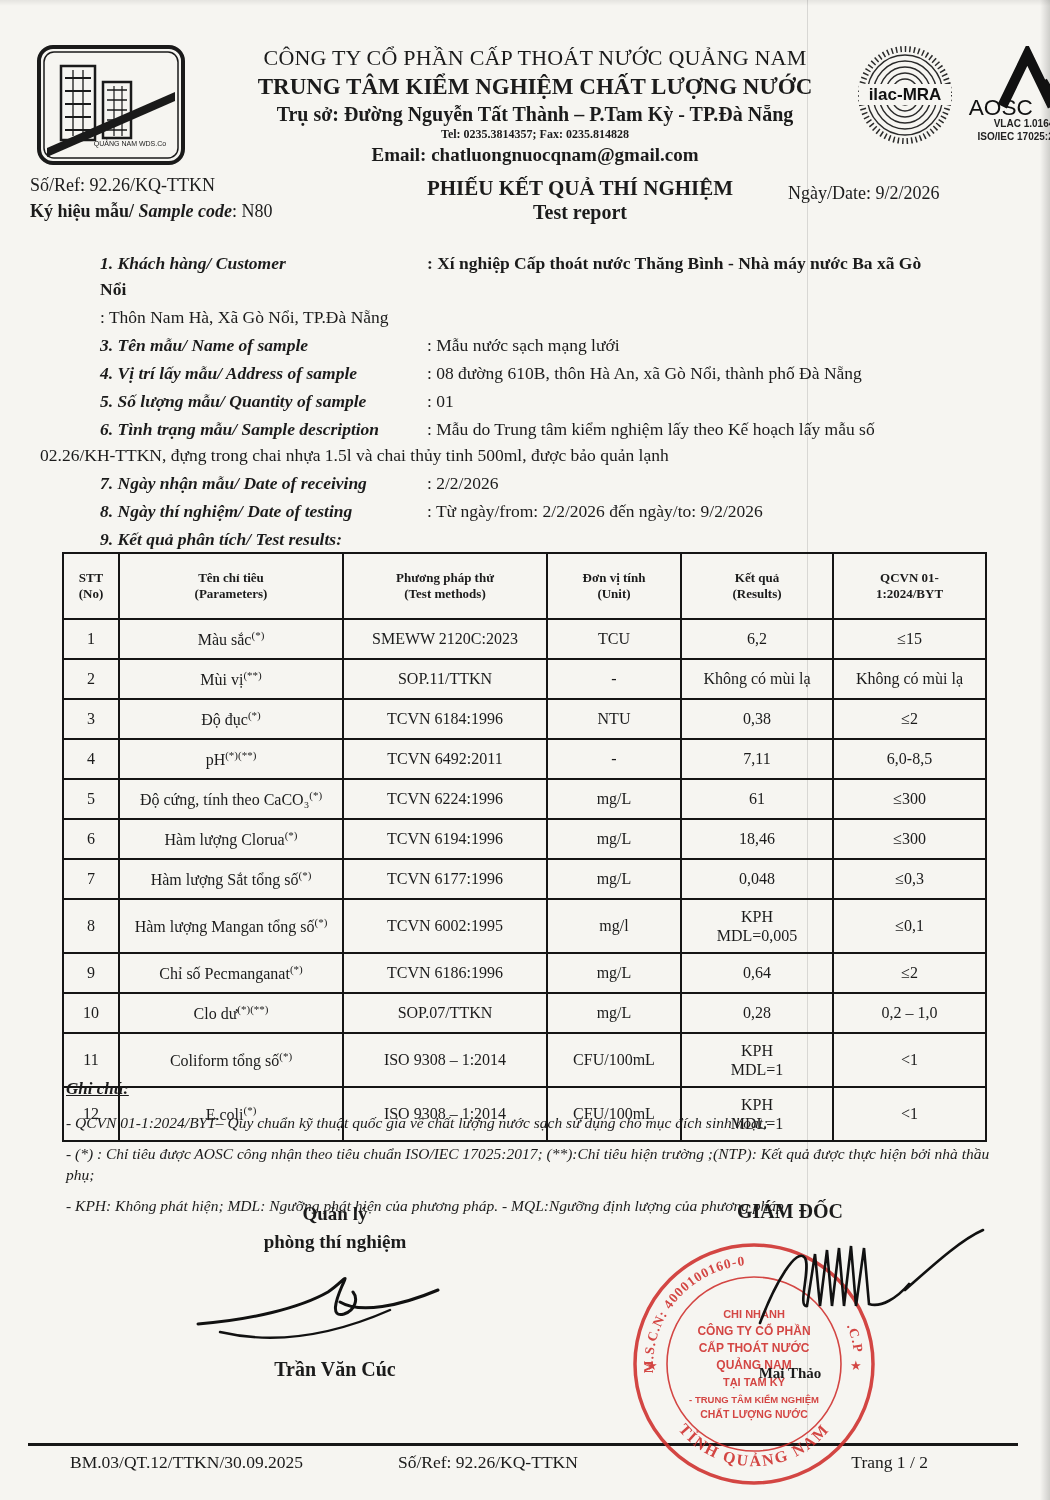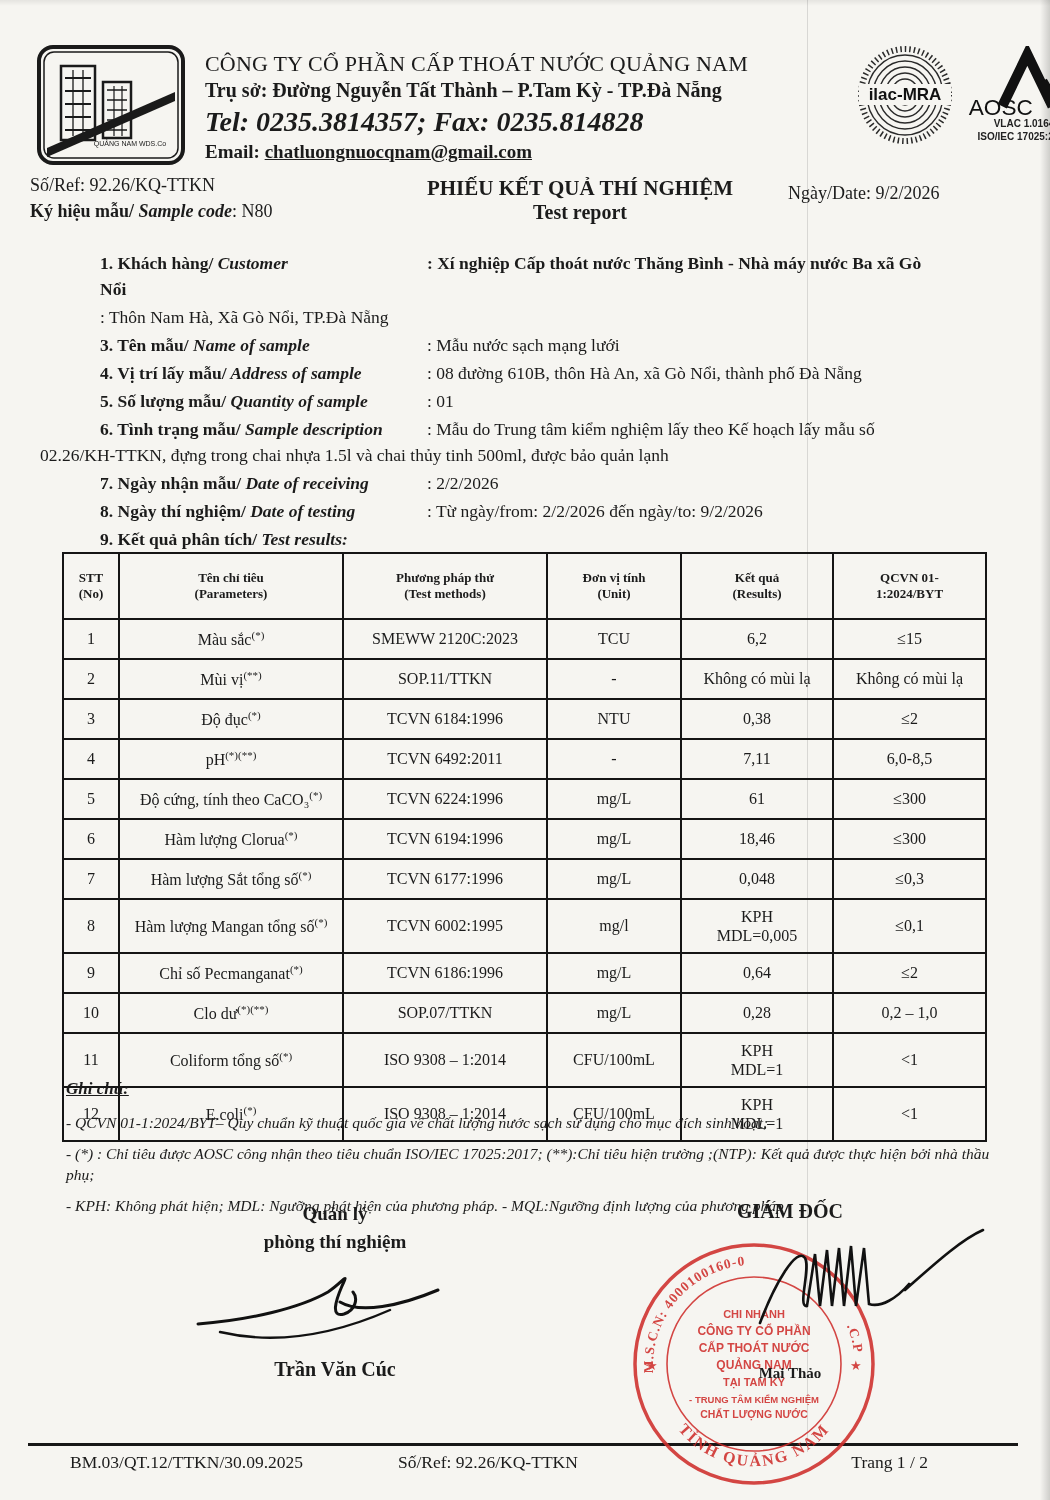--- a/index.html
+++ b/index.html
@@ -9,45 +9,45 @@
     color:#1b1b1b;
     font-family:"Liberation Serif","DejaVu Serif",serif;
     overflow:hidden;
   }
   .fold-line{position:absolute;left:807px;top:0;width:1px;height:1452px;background:rgba(110,110,110,.22);}
   .edge-shade{position:absolute;right:0;top:0;width:10px;height:100%;background:linear-gradient(to right,rgba(0,0,0,0),rgba(0,0,0,.16));}
   .top-shade{position:absolute;left:0;top:0;width:100%;height:6px;background:linear-gradient(to bottom,rgba(0,0,0,.07),rgba(0,0,0,0));}
 
   
   .hdr-logo{position:absolute;left:35px;top:44px;}
-  .hdr-center{position:absolute;left:205px;top:50px;width:660px;line-height:1.28;}
+  .hdr-center{position:absolute;left:205px;top:44px;width:660px;text-align:center;line-height:1.28;}
   .h-company{font-size:22px;letter-spacing:.2px;}
   .h-center{font-size:23px;font-weight:bold;}
   .h-addr{font-size:20px;font-weight:bold;}
-  .h-tel{font-size:28px;font-weight:bold;font-style:italic;}
+  .h-tel{font-size:12px;font-weight:bold;}
   .h-email{font-size:19px;font-weight:bold;}
-  .h-email .mail{text-decoration:underline;}
+  .h-email .mail{}
   .hdr-right{position:absolute;left:856px;top:46px;display:flex;gap:14px;align-items:flex-start;}
   .aosc-box{display:flex;flex-direction:column;align-items:center;}
   .cert-small{font-family:"Liberation Sans","DejaVu Sans",sans-serif;font-weight:bold;font-size:10px;line-height:1.25;text-align:center;color:#222;}
 
   
   .meta-left{position:absolute;left:30px;top:172px;font-size:18px;line-height:1.45;}
   .meta-left .b{font-weight:bold;}
   .meta-left .bi{font-weight:bold;font-style:italic;}
   .meta-title{position:absolute;left:360px;top:176px;width:440px;text-align:center;}
   .meta-title .t1{font-size:21px;font-weight:bold;}
   .meta-title .t2{font-size:20px;font-weight:bold;}
   .meta-date{position:absolute;left:788px;top:183px;font-size:18px;}
 
   
   .info-list{position:absolute;left:0;top:252px;width:1010px;font-size:17.5px;}
   .info-row{display:flex;padding-left:100px;line-height:22px;margin-bottom:6px;}
   .i-label{width:327px;flex-shrink:0;}
-  .i-vi{font-weight:bold;}
+  .i-vi{font-weight:bold;font-style:italic;}
   .i-en{font-weight:bold;font-style:italic;}
   .i-val{flex:1;}
   .i-val.bold{font-weight:bold;}
   .i-wrap{line-height:22px;margin:-2px 0 6px 0;}
   .i-wrap.wrap-label{padding-left:100px;}
   .i-wrap.wrap-page{padding-left:40px;}
   .i-wrap.bold{font-weight:bold;}
 
   
   .tbl-wrap{position:absolute;left:62px;top:552px;}
@@ -103,20 +103,21 @@
       <path d="M72 46h20M72 56h20M72 66h20M72 76h20M72 86h20" stroke="#1a1a1a" stroke-width="1.6"></path>
       <path d="M79 42v50M87 42v50" stroke="#1a1a1a" stroke-width="1.2"></path>
 
       <polygon points="12,104 140,48 140,57 12,113" fill="#1a1a1a"></polygon>
       <text x="95" y="102" font-size="7" font-family="Liberation Sans, sans-serif" fill="#1a1a1a" text-anchor="middle">QUẢNG NAM WDS.Co</text>
     </svg>
   </div>
 
   <div class="hdr-center">
     <div class="h-company">CÔNG TY CỔ PHẦN CẤP THOÁT NƯỚC QUẢNG NAM</div>
+    <div class="h-center">TRUNG TÂM KIỂM NGHIỆM CHẤT LƯỢNG NƯỚC</div>
     <div class="h-addr">Trụ sở: Đường Nguyễn Tất Thành – P.Tam Kỳ -  TP.Đà Nẵng</div>
     <div class="h-tel">Tel: 0235.3814357; Fax: 0235.814828</div>
     <div class="h-email"><span>Email: </span><span class="mail">chatluongnuocqnam@gmail.com</span></div>
   </div>
 
   <div class="hdr-right">
     <svg width="98" height="98" viewBox="0 0 98 98">
       <g stroke="#2a2a2a" fill="none">
         <ellipse cx="49" cy="49" rx="44" ry="46" stroke-width="6" stroke-dasharray="1.5 3"></ellipse>
         <ellipse cx="49" cy="49" rx="38" ry="40" stroke-width="1.4"></ellipse>

